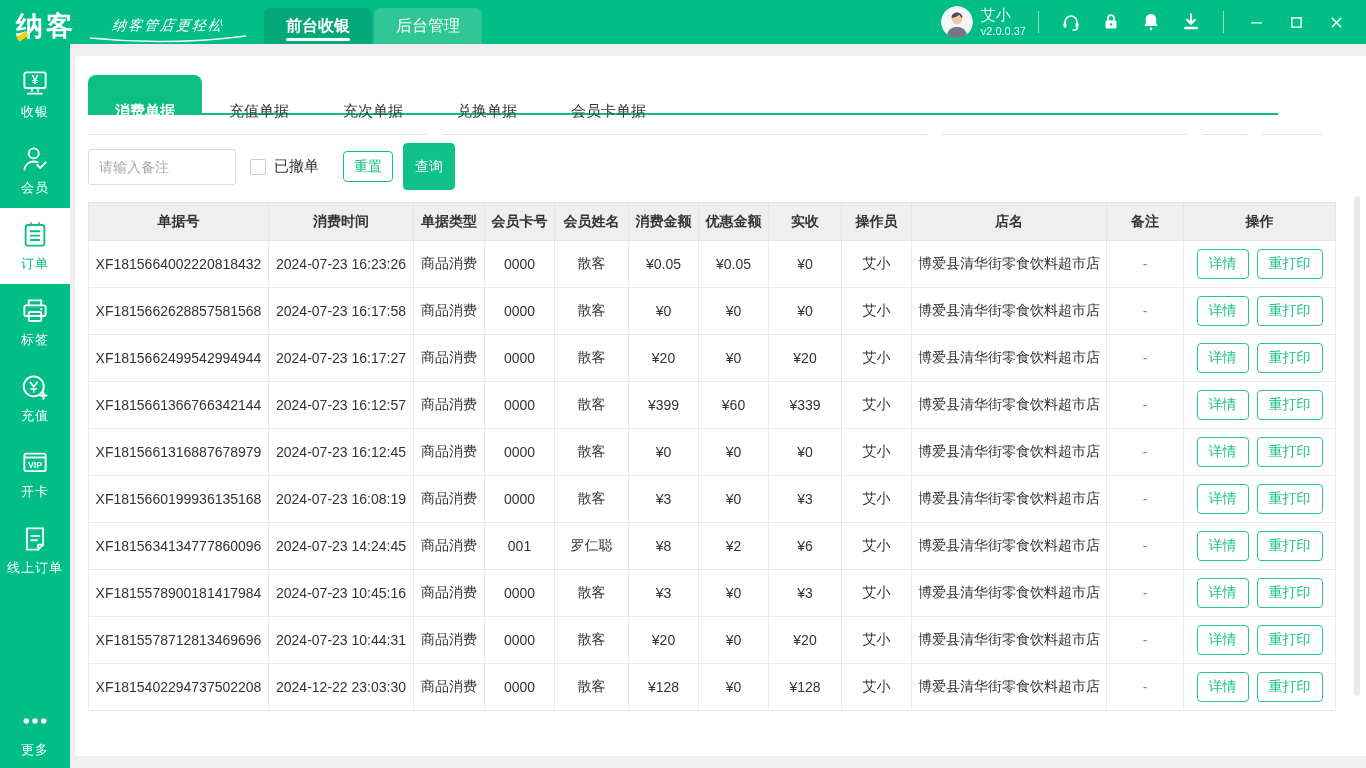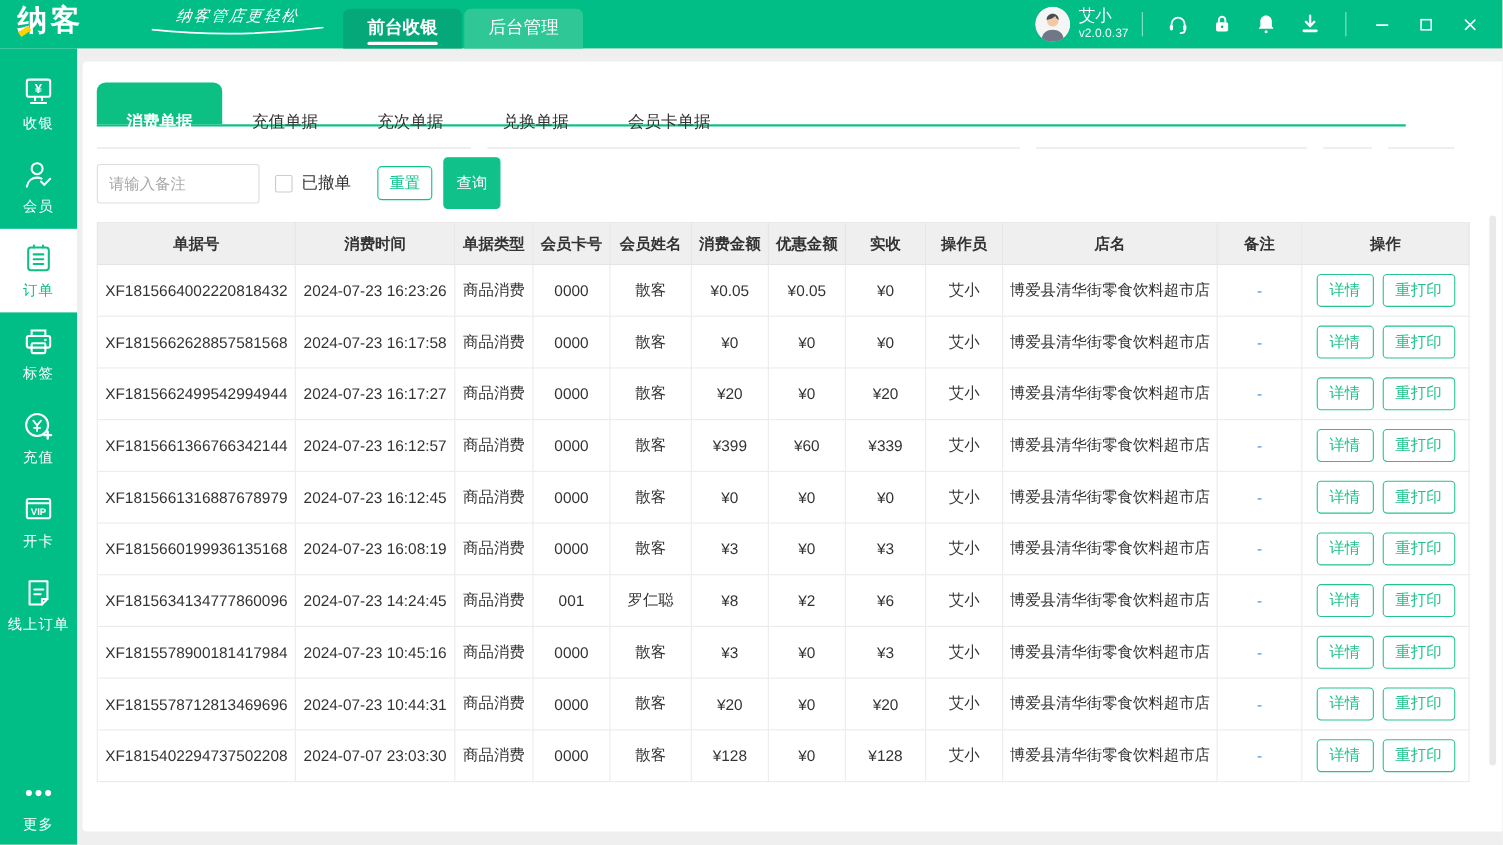--- a/index.html
+++ b/index.html
@@ -1,21 +1,21 @@
 <!DOCTYPE html>
 <html><head>
 <meta charset="utf-8">
 <style>
   * { margin:0; padding:0; box-sizing:border-box; }
   html,body { width:1366px; height:768px; overflow:hidden;
     font-family:"Liberation Sans","DejaVu Sans",sans-serif; background:#efefef; }
 
   
   .topbar { height:44px; background:#00be86; display:flex; align-items:stretch; color:#fff; position:relative; }
-  .logo-wrap { display:flex; align-items:flex-start;gap:48px; }
+  .logo-wrap { display:flex; align-items:flex-end; }
   .logo { font-size:27px; font-weight:bold; margin-left:16px; letter-spacing:3px; position:relative; font-family:"DejaVu Sans",sans-serif; }
   .logo::before { content:""; position:absolute; left:1px; bottom:5px; width:11px; height:5px; background:#ffd100; transform:rotate(-35deg); }
   .slogan-wrap { margin-left:12px; display:flex; flex-direction:column; align-items:center; margin-top:6px; }
   .slogan { font-style:italic; font-size:14px; letter-spacing:2px; transform:skewX(-8deg); }
   .nav-tabs { display:flex; margin-left:16px; align-self:flex-end; }
   .nav-tab { height:36px; line-height:36px; padding:0 22px; font-size:16px; border-radius:6px 6px 0 0; position:relative; margin-right:2px; cursor:pointer; }
   .nav-tab.active { background:#05a878; font-weight:bold; }
   .nav-tab.active::after { content:""; position:absolute; bottom:3px; left:50%; transform:translateX(-50%); width:64px; height:3px; background:#fff; border-radius:2px; }
   .nav-tab.inactive { background:#2fc795; }
   .top-right { margin-left:auto; display:flex; align-items:center; margin-right:10px; }
@@ -425,21 +425,21 @@
                 <td>¥20</td>
                 <td>¥0</td>
                 <td>¥20</td>
                 <td>艾小</td>
                 <td>博爱县清华街零食饮料超市店</td>
                 <td class="dash">-</td>
                 <td><button class="row-btn">详情</button><button class="row-btn">重打印</button></td>
               </tr>
               <tr>
                 <td>XF1815402294737502208</td>
-                <td>2024-07-07 23:03:30</td>
+                <td>2024-12-22 23:03:30</td>
                 <td>商品消费</td>
                 <td>0000</td>
                 <td>散客</td>
                 <td>¥128</td>
                 <td>¥0</td>
                 <td>¥128</td>
                 <td>艾小</td>
                 <td>博爱县清华街零食饮料超市店</td>
                 <td class="dash">-</td>
                 <td><button class="row-btn">详情</button><button class="row-btn">重打印</button></td>

